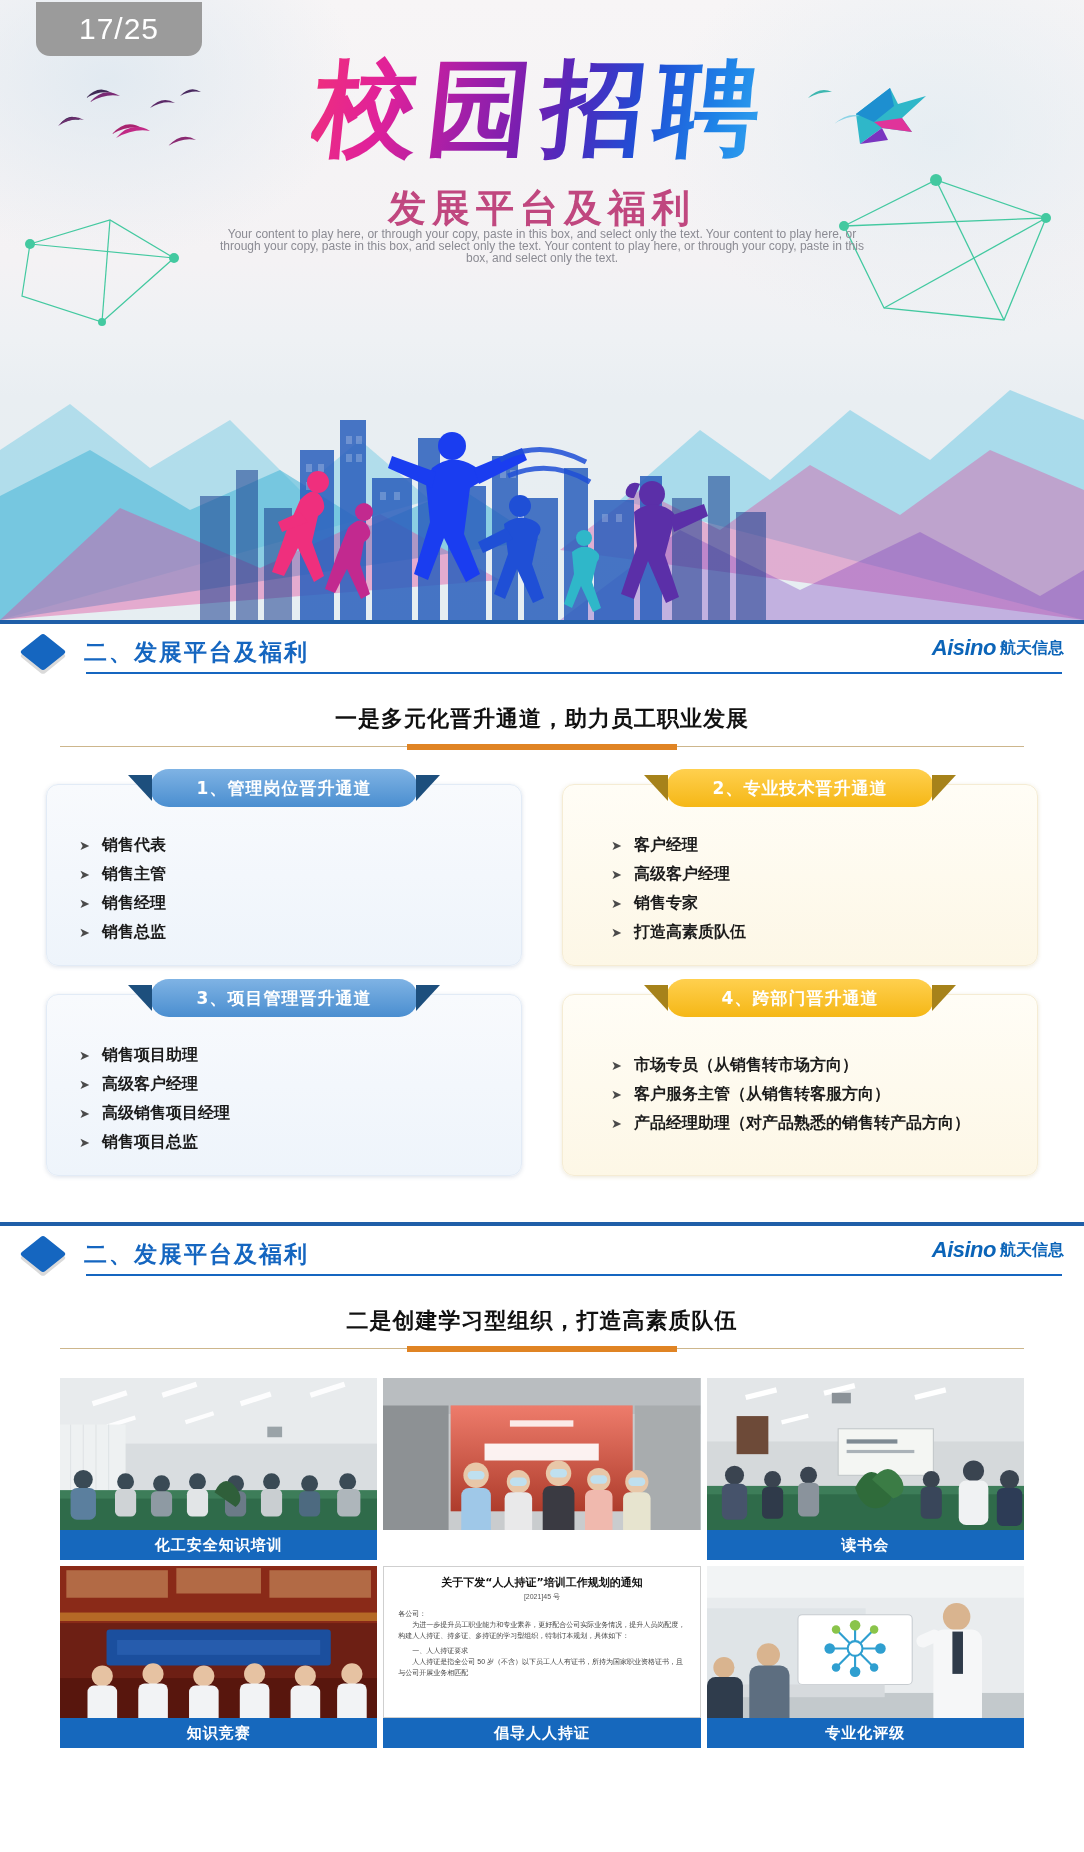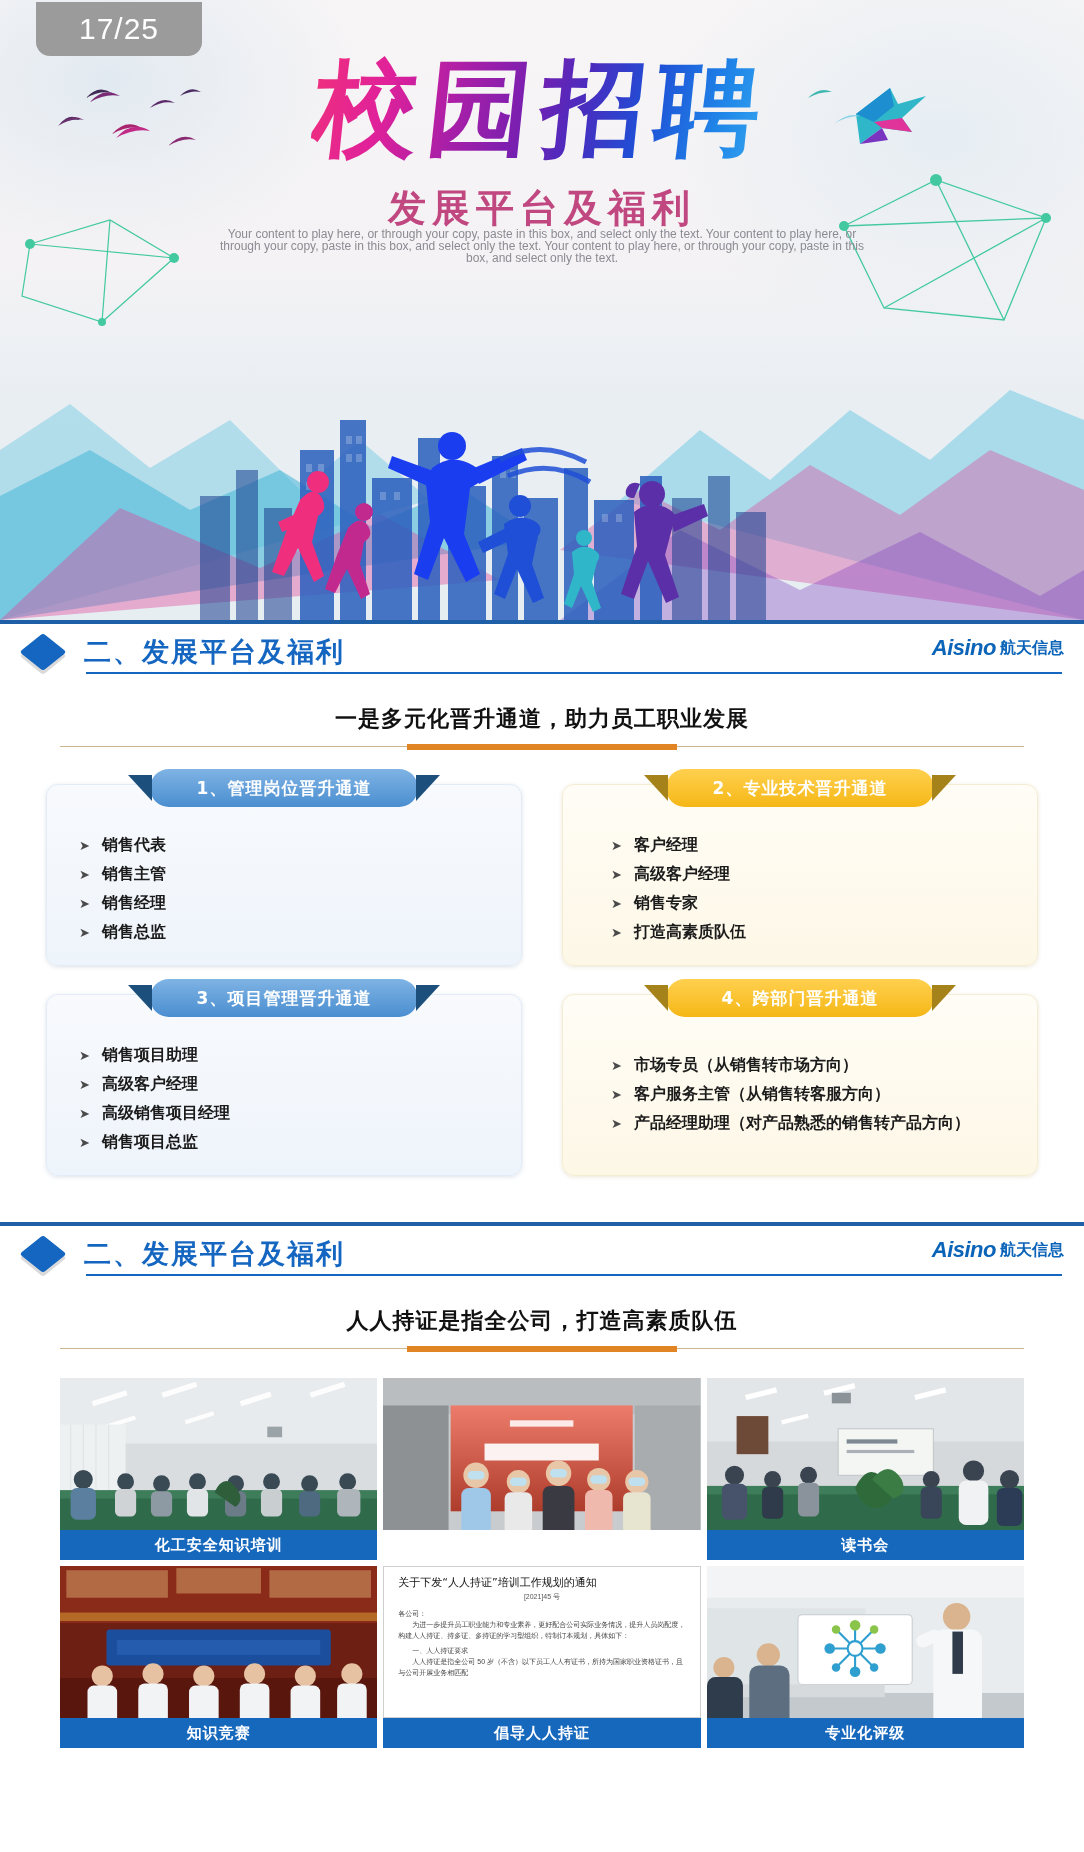--- a/index.html
+++ b/index.html
@@ -106,21 +106,21 @@
     width: 30px; height: 30px;
     background: #1566c0;
     transform: rotate(45deg) skew(-6deg,-6deg);
     border-radius: 3px;
     margin-left: 14px;
     margin-right: 26px;
     box-shadow: 3px 3px 0 rgba(150,150,150,.35);
     flex: none;
   }
   .sec-title {
-    font-size: 27px; font-weight: 700; color: #1566c0;
+    font-size: 23px; font-weight: 700; color: #1566c0;
     letter-spacing: 2px;
     white-space: nowrap;
     font-family: Liberation Sans, sans-serif;
   }
   .sec-underline {
     position:absolute; left: 72px; right: 8px; bottom: 6px;
     height: 2px; background: #1566c0;
   }
   .logo {
     margin-left:auto;
@@ -224,21 +224,21 @@
   }
   .photo .cap {
     height: 30px; line-height: 30px; text-align:center;
     background: #1668bd; color:#fff;
     font-size: 15px; font-weight: 700;
     letter-spacing: 1px;
     font-family:"DejaVu Sans","Liberation Sans",sans-serif;
   }
   .photo.doc .img { background:#ffffff; border:1px solid #cfcfcf; }
   .doc-body { padding: 8px 14px; color:#333; }
-  .doc-title { text-align:left; font-size: 11px; font-weight:400; color:#111; margin-bottom: 2px; font-family:"DejaVu Sans",sans-serif;}
+  .doc-title { text-align:center; font-size: 11px; font-weight:700; color:#111; margin-bottom: 2px; font-family:"DejaVu Sans",sans-serif;}
   .doc-num { text-align:center; font-size: 7px; color:#555; margin-bottom: 6px; }
   .doc-line { font-size: 7px; line-height: 11px; color:#444; }
   .doc-line.ind { text-indent: 14px; }
 
   
   .room { position:absolute; inset:0; }
 </style>
 </head>
 <body>
 
@@ -526,21 +526,21 @@
     <div class="sec-diamond"></div>
     <div class="sec-title">二、发展平台及福利</div>
     <div class="logo">
       <span class="aisino">Aisino</span>
       <span class="cn">航天信息</span>
     </div>
     <div class="sec-underline"></div>
   </div>
 
   <div class="headline-wrap">
-    <div class="headline">人人持证是指全公司，打造高素质队伍</div>
+    <div class="headline">二是创建学习型组织，打造高素质队伍</div>
   </div>
   <div class="headline-rules">
     <div class="thin"></div>
     <div class="thick"></div>
   </div>
 
   <div class="photos">
 
     <div class="photo">
       <div class="img">

